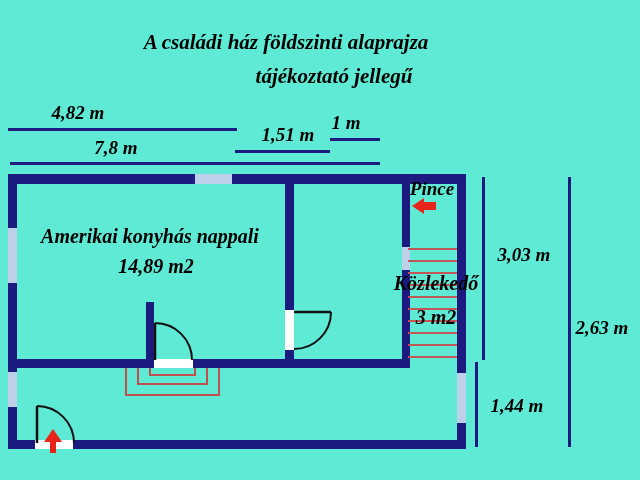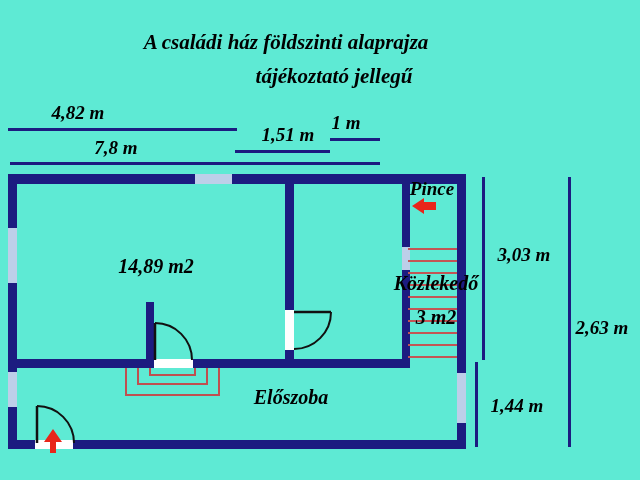--- a/index.html
+++ b/index.html
@@ -93,23 +93,23 @@
     <path d="M 155 323 A 37 37 0 0 1 192 360" stroke="#111111" stroke-width="2" fill="none"></path>
 
     <path d="M 294 312 L 331 312" stroke="#111111" stroke-width="2.5" fill="none"></path>
     <path d="M 331 312 A 37 37 0 0 1 294 349" stroke="#111111" stroke-width="2" fill="none"></path>
 
     <polygon points="53,429 62,442 56,442 56,453 50,453 50,442 44,442" fill="#e8251a"></polygon>
 
     <polygon points="412,206 424,198 424,202 436,202 436,210 424,210 424,214" fill="#e8251a"></polygon>
   </svg>
 
+  <div class="lbl fs20" style="left:150px;top:236px;">Amerikai konyhás nappali</div>
   <div class="lbl fs20" style="left:156px;top:266px;">14,89 m2</div>
 
 
   <div class="lbl fs19" style="left:432px;top:188px;">Pince</div>
 
   <div class="lbl fs20" style="left:436px;top:283px;text-align:right;">Közlekedő</div>
   <div class="lbl fs20" style="left:436px;top:317px;">3 m2</div>
 
-  <div class="lbl fs20" style="left:291px;top:397px;">Előszoba</div>
 
 </div>
 
 </body></html>

